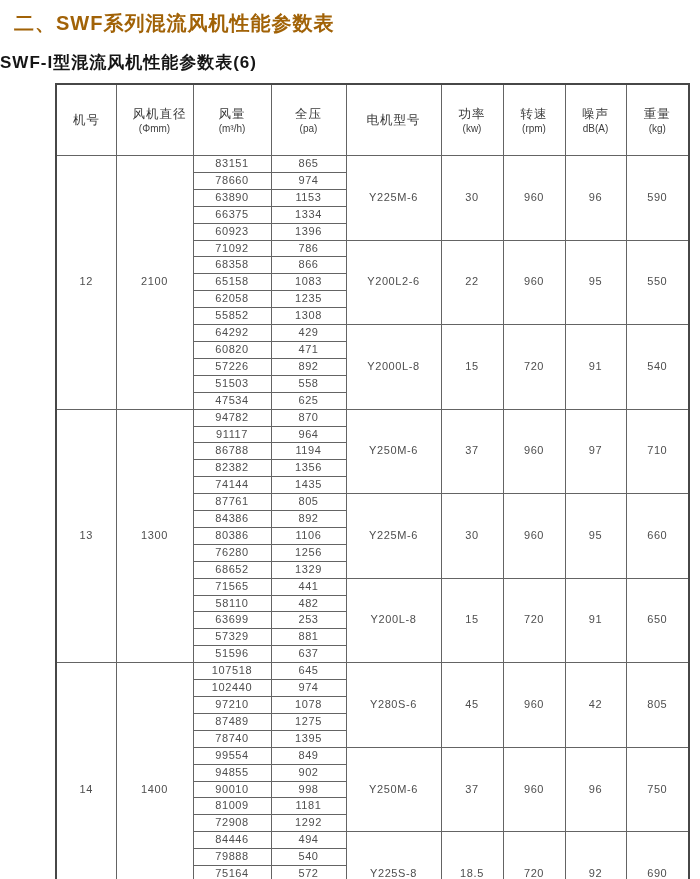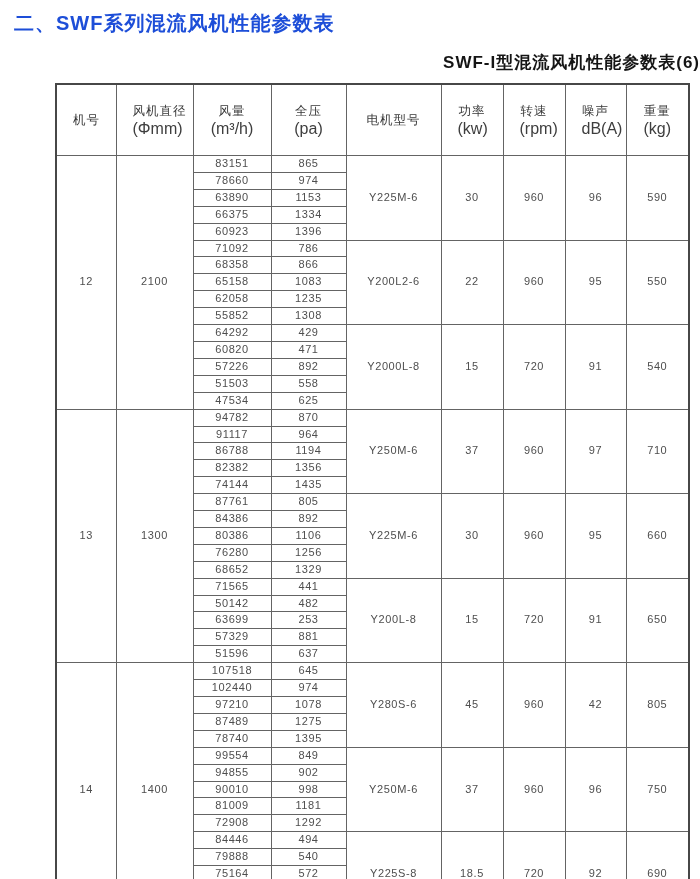--- a/index.html
+++ b/index.html
@@ -5,43 +5,43 @@
   html, body { margin: 0; padding: 0; }
   body {
     width: 700px; height: 879px;
     background: #ffffff;
     font-family: "Liberation Sans", "DejaVu Sans", sans-serif;
     color: #333;
     overflow: hidden;
   }
   .page { width: 700px; height: 879px; position: relative; }
   .doc-title {
-    font-size: 20px; font-weight: bold; color: #1d4ed8;
+    font-size: 20px; font-weight: bold; color: #a16207;
     margin: 10px 0 0 14px; letter-spacing: 1px;
   }
   .table-title {
     font-size: 17px; font-weight: bold; color: #151515;
-    text-align: right; margin: 14px 0 9px 0; letter-spacing: 1px;
+    text-align: left; margin: 14px 0 9px 0; letter-spacing: 1px;
   }
   table.perf {
     border-collapse: collapse; table-layout: fixed;
     margin-left: 55px; width: 635px;
     border: 2px solid #474747;
   }
   table.perf th, table.perf td {
     border: 1px solid #646464;
     text-align: center; vertical-align: middle;
     overflow: hidden; white-space: nowrap;
   }
   table.perf thead th {
     height: 38px; font-weight: normal;
     font-size: 12.5px; color: #383838; letter-spacing: 1px;
     padding: 16px;
   }
-  .h-sub { display: block; font-size: 16px; color: #3e3e3e; letter-spacing: 0; }
+  .h-sub { display: block; font-size: 10px; color: #3e3e3e; letter-spacing: 0; }
   .h-main { display: block; }
   table.perf tbody td {
     height: 15.9px; line-height: 15.9px; padding: 0;
     font-size: 11px; color: #4e4e4e; letter-spacing: 0.6px;
   }
 </style>
 </head>
 <body>
 
 <div class="page">
@@ -233,21 +233,21 @@
         <tr>
           <td>71565</td>
           <td>441</td>
           <td rowspan="5">Y200L-8</td>
           <td rowspan="5">15</td>
           <td rowspan="5">720</td>
           <td rowspan="5">91</td>
           <td rowspan="5">650</td>
         </tr>
         <tr>
-          <td>50142</td>
+          <td>58110</td>
           <td>482</td>
         </tr>
         <tr>
           <td>63699</td>
           <td>253</td>
         </tr>
         <tr>
           <td>57329</td>
           <td>881</td>
         </tr>

